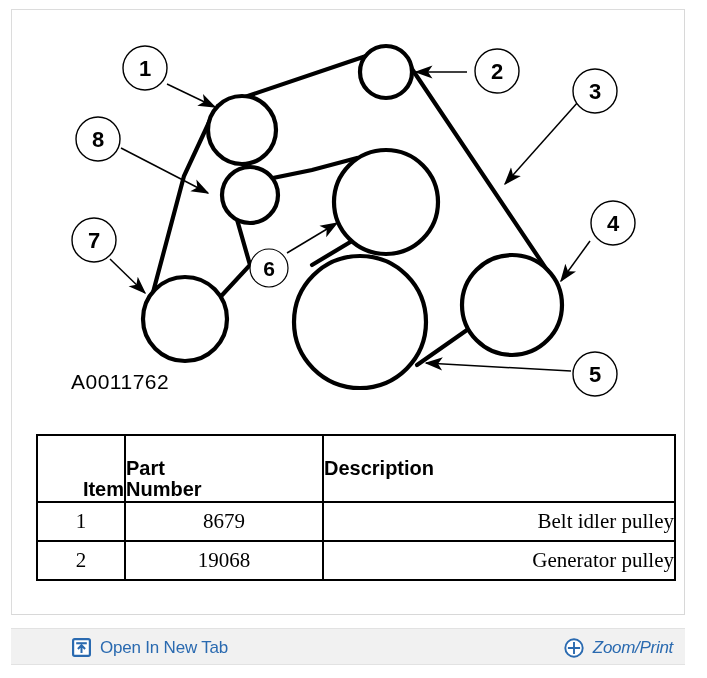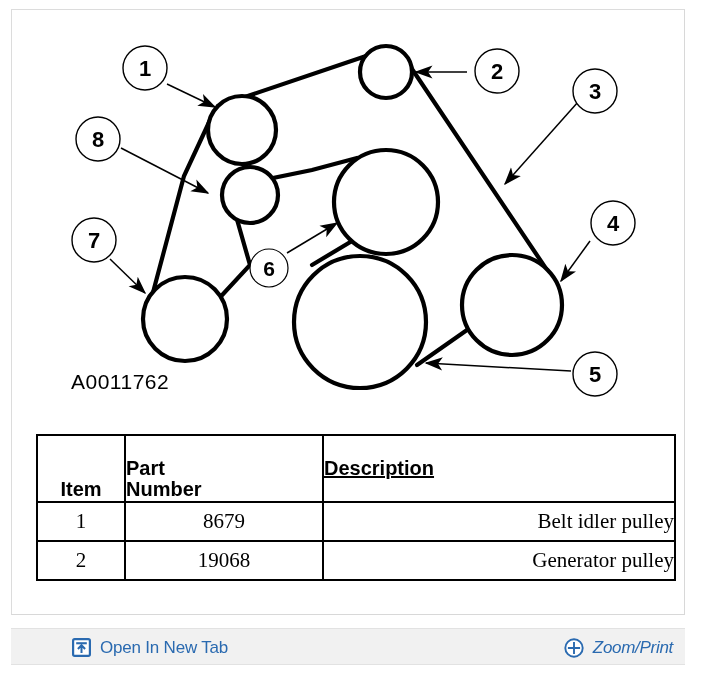--- a/index.html
+++ b/index.html
@@ -77,31 +77,30 @@
   table.parts-table thead th {
     height: 60px;
     vertical-align: bottom;
     font-family: "Liberation Sans", sans-serif;
     font-weight: bold;
     font-size: 20px;
     color: #000;
     line-height: 1.08;
   }
   th.col-item .th-inner {
-    text-align: center;
+    text-align: right;
     padding: 0 0 8px 0;
   }
   th.col-part .th-inner {
     text-align: left;
     padding: 0 0 8px 0;
   }
   th.col-desc .th-inner {
     text-align: left;
     padding: 0 8px 8px 10px;
-    text-decoration: underline;
   }
   .th-line { display: block; }
 
   table.parts-table tbody td {
     height: 37px;
     font-family: "Liberation Serif", serif;
     font-size: 21px;
     color: #000;
   }
   td.cell-item {

